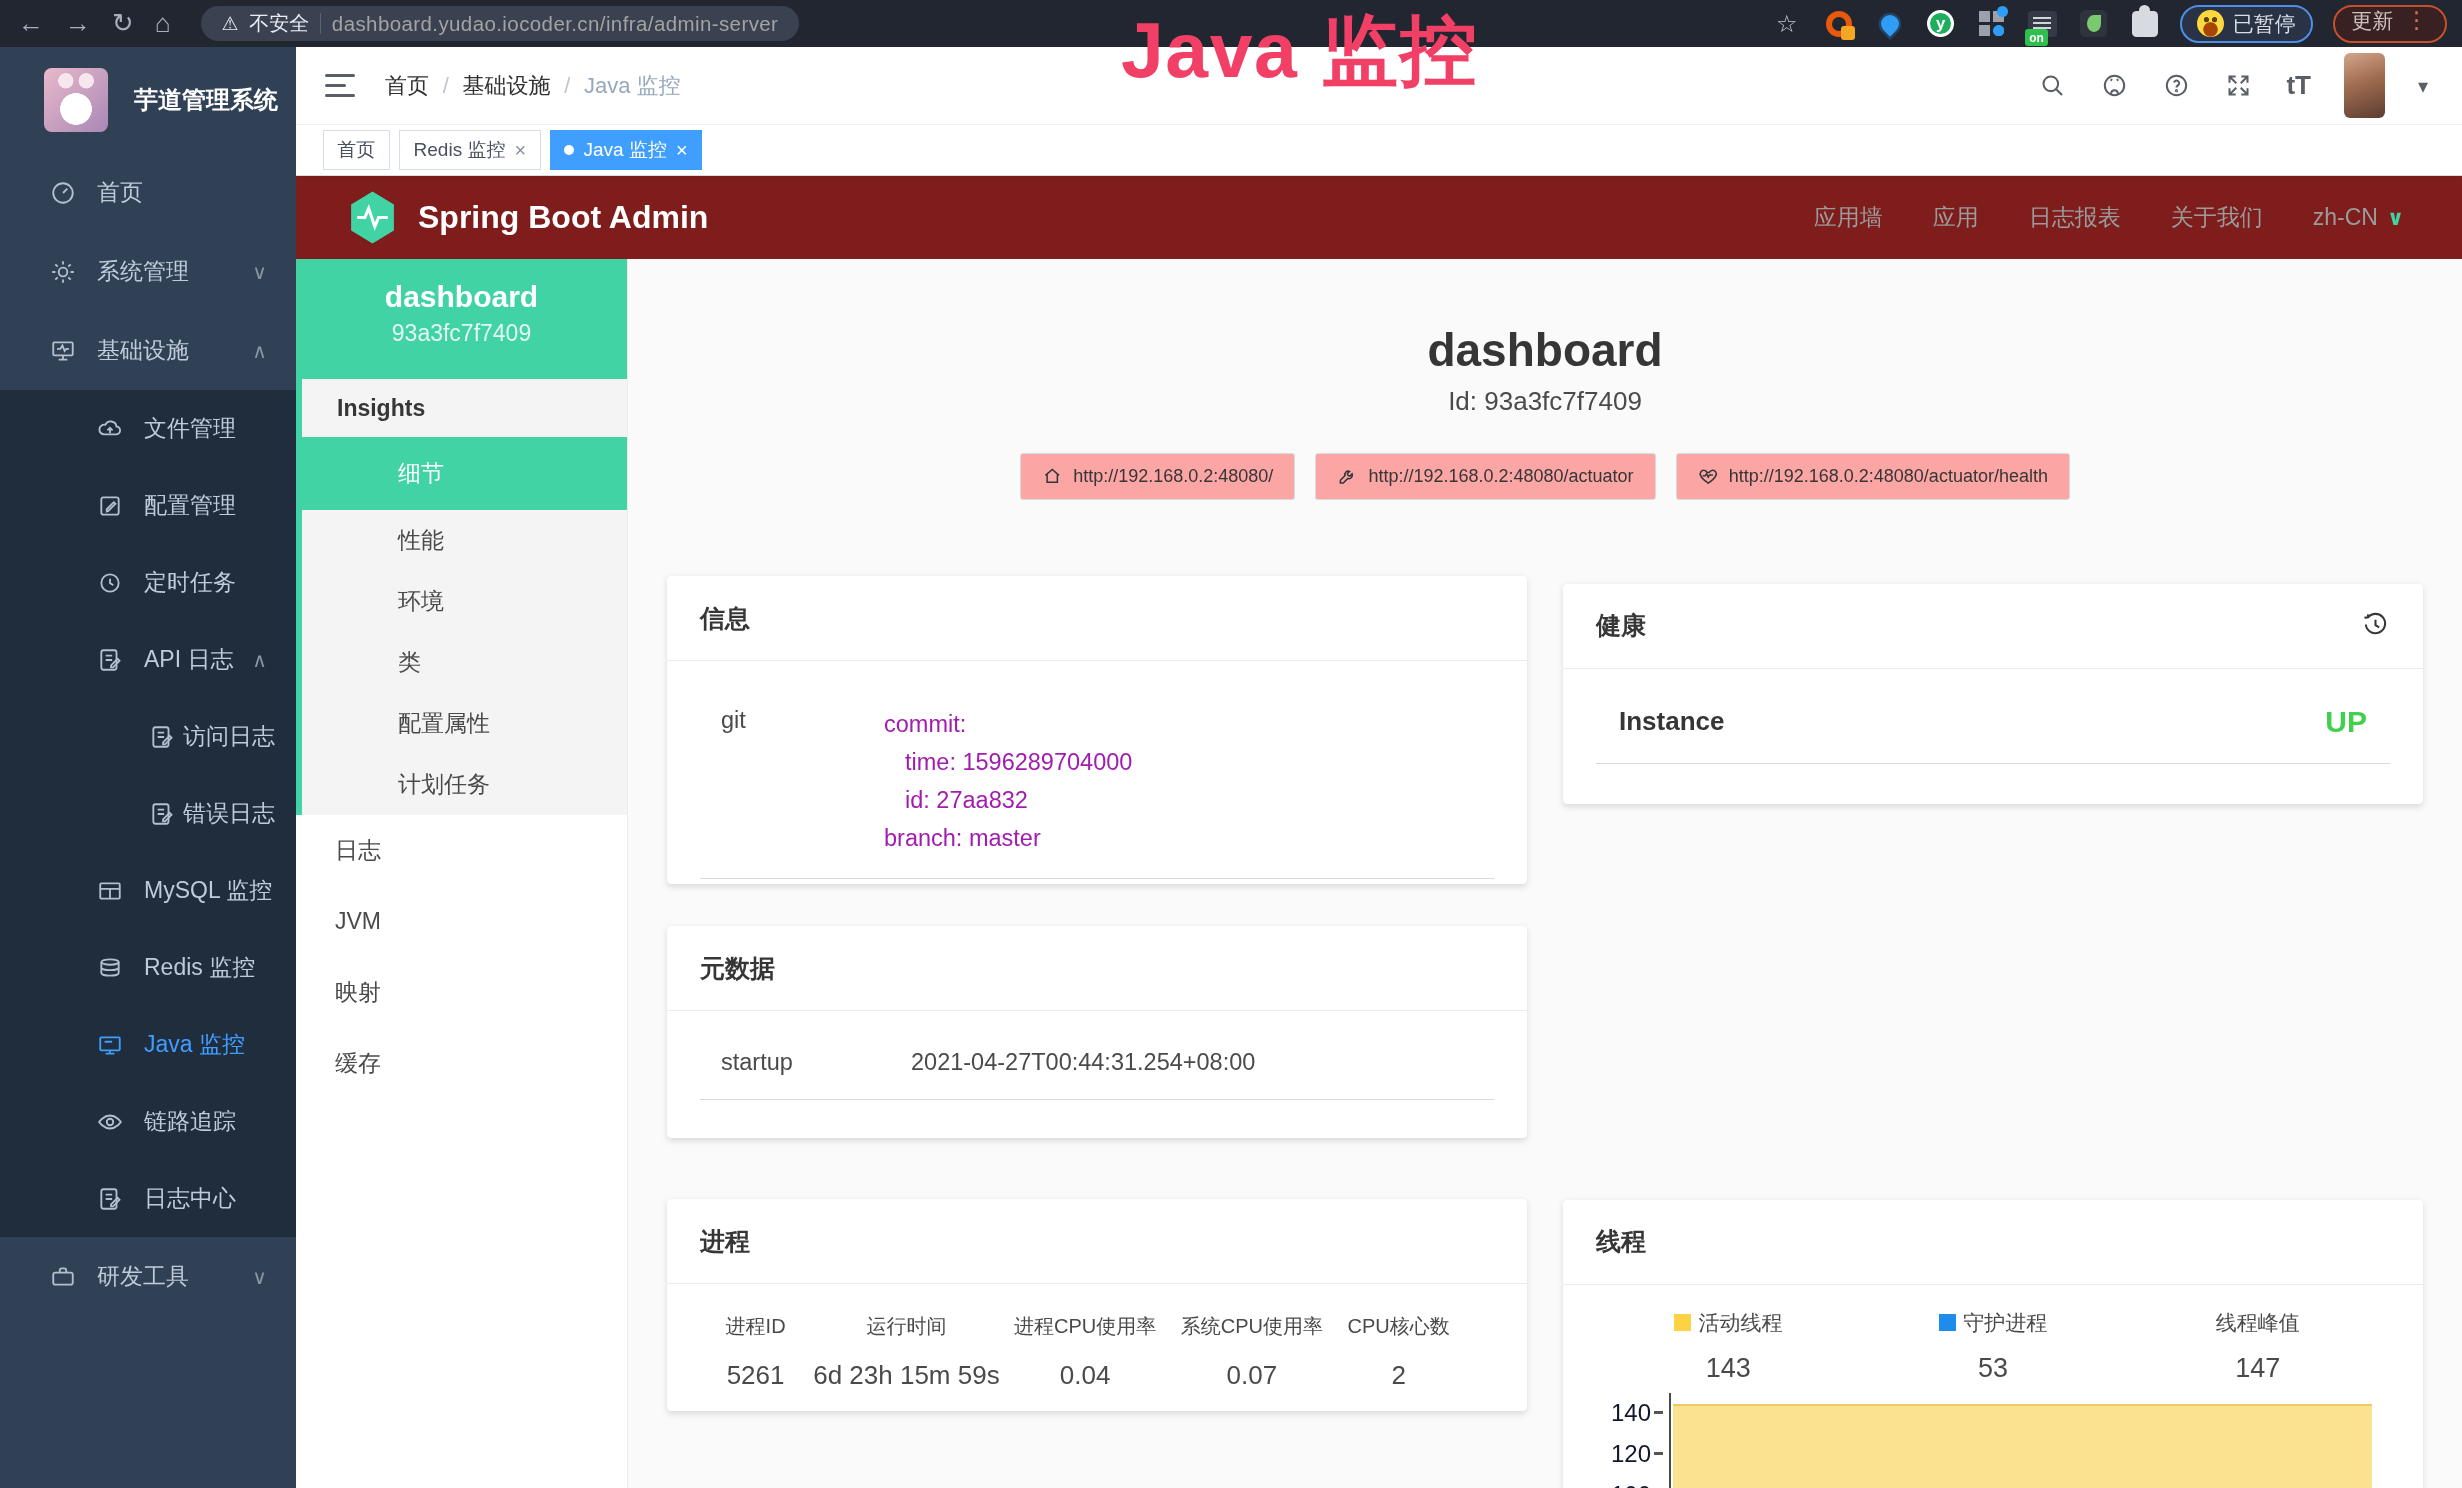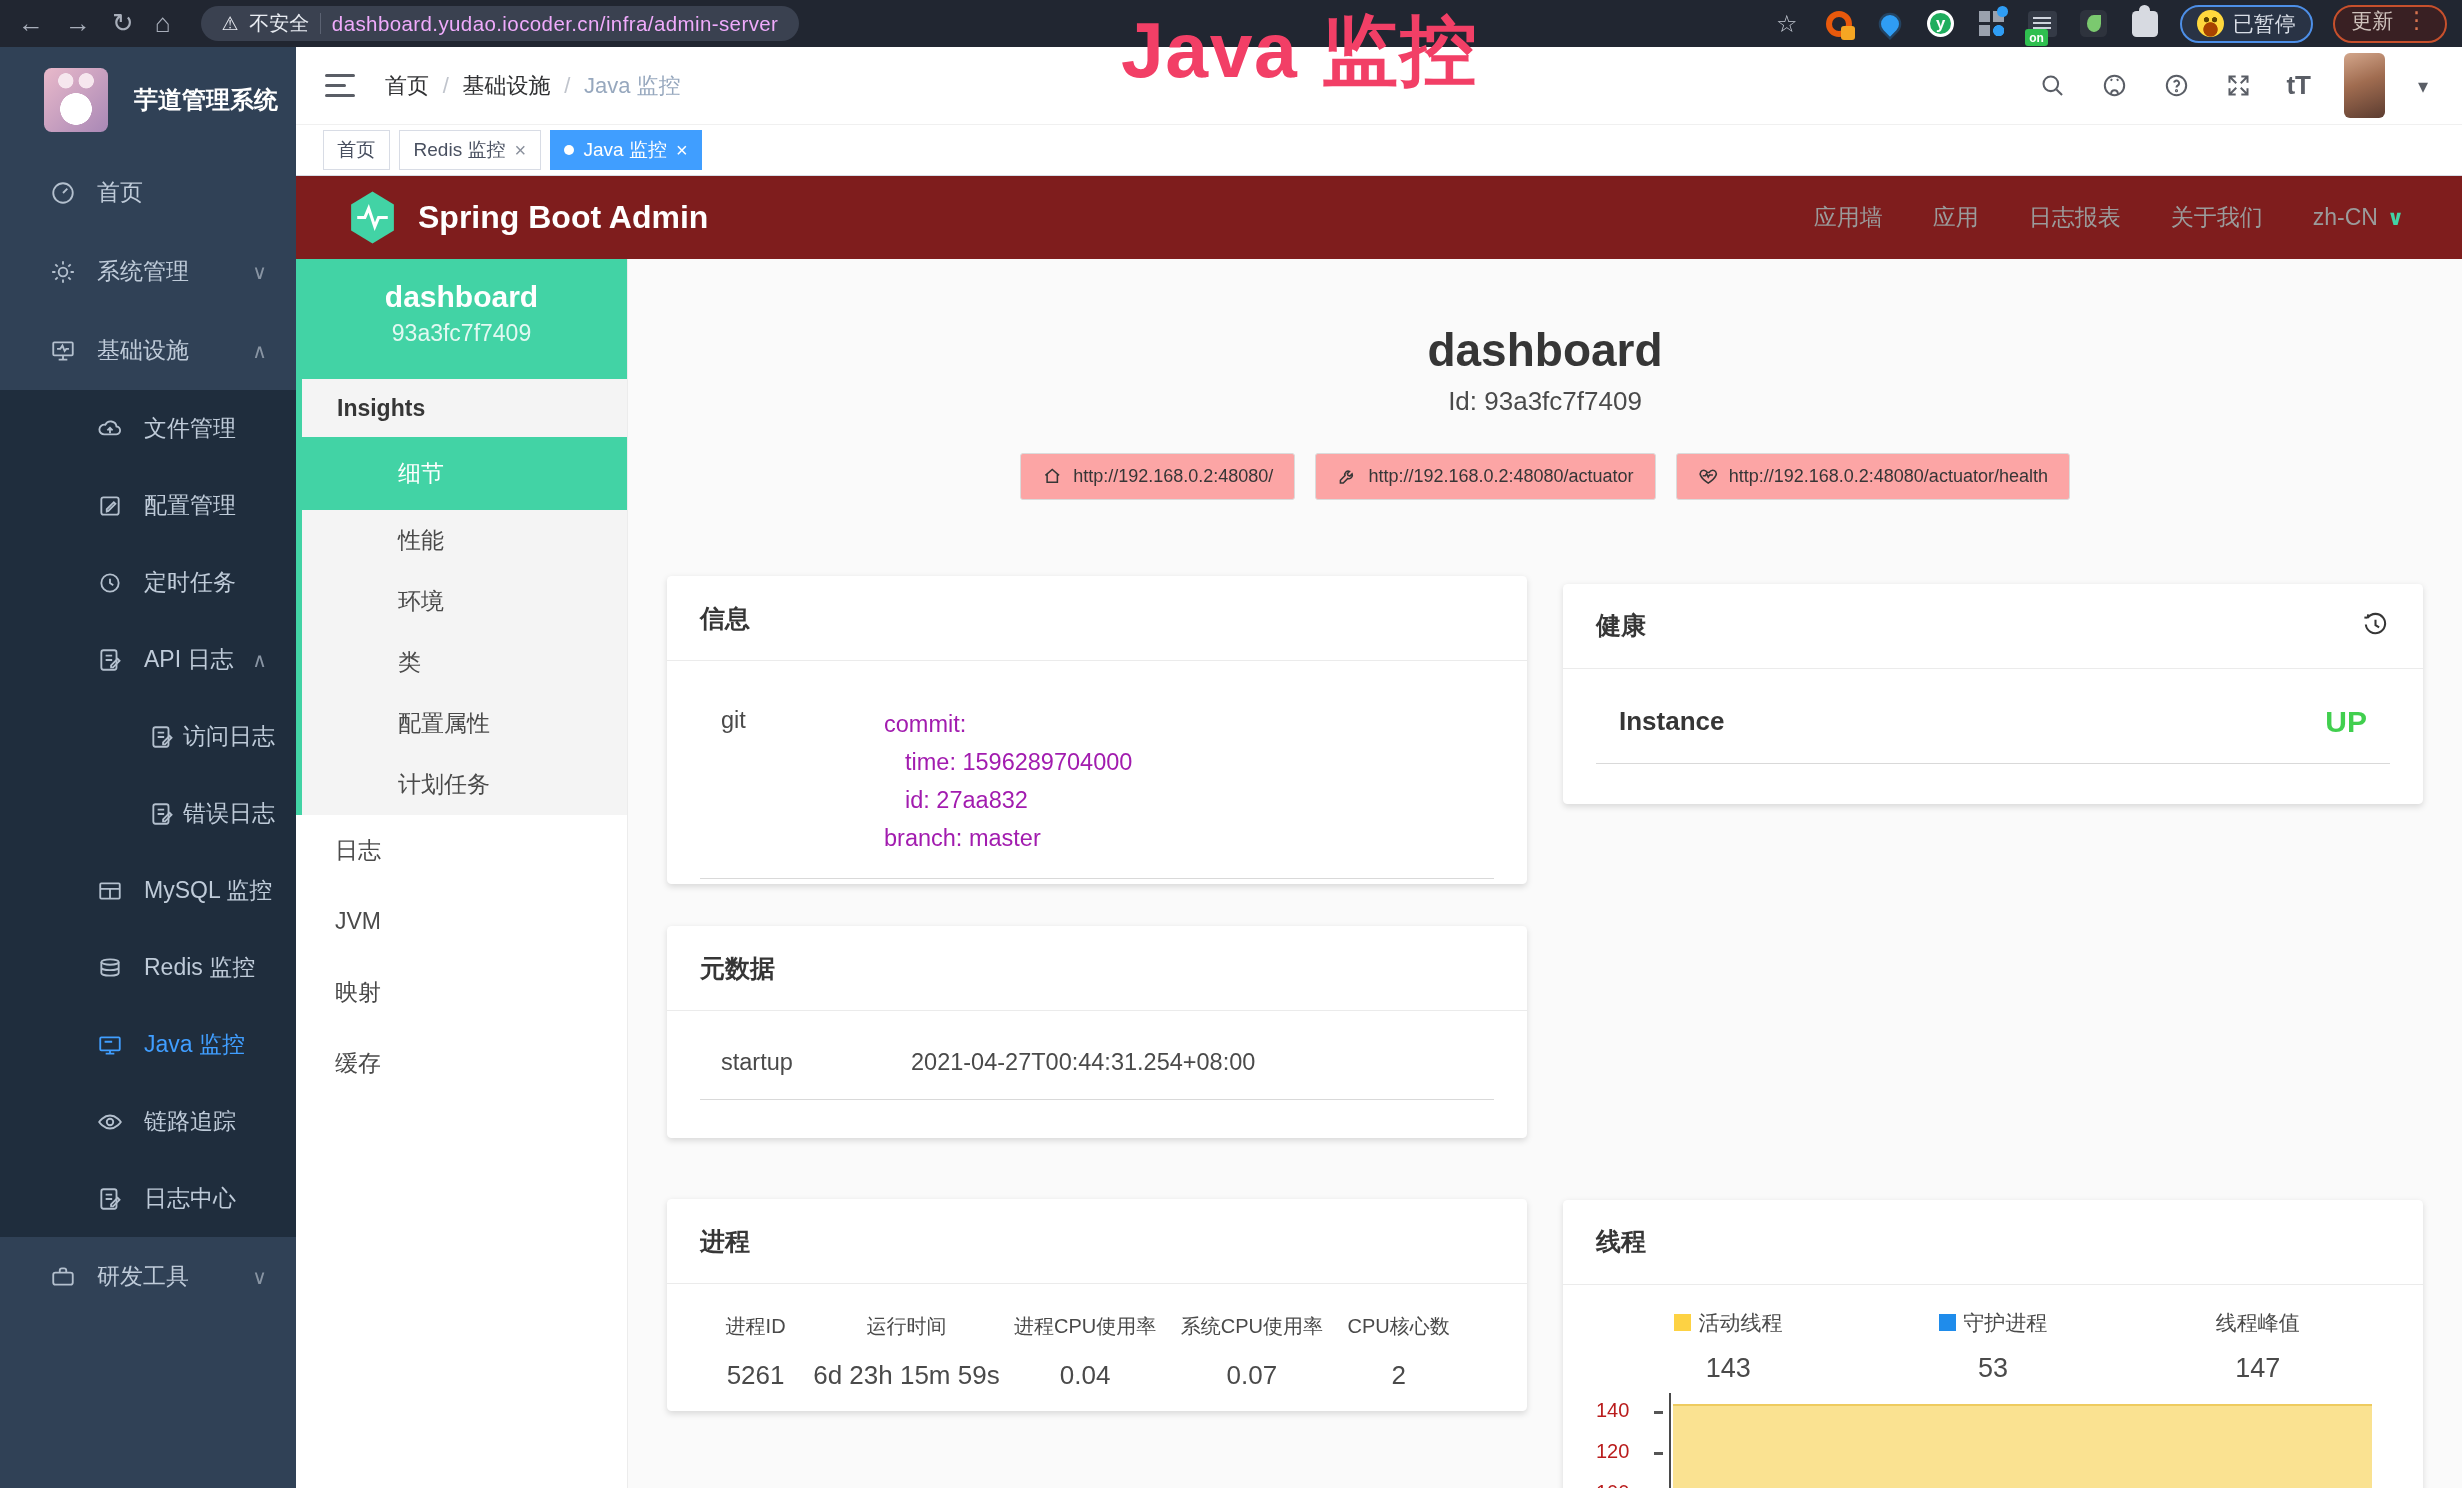--- a/index.html
+++ b/index.html
@@ -10,21 +10,21 @@
   
   .browser-bar { position:absolute; left:0; top:0; width:2462px; height:47px; background:#212631;
     display:flex; align-items:center; }
   .b-nav { font-size:26px; color:#a8aeba; margin-left:21px; cursor:default; }
   .b-nav.first { margin-left:18px; }
   .url-pill { margin-left:30px; height:35px; border-radius:17.4px; background:#3a4150;
     display:flex; align-items:center; padding:0 21px; gap:10.6px; }
   .warn { font-size:19px; color:#e8ebf1; }
   .sec-label { font-size:20px; color:#e8ebf1; }
   .url-div { width:1.5px; height:21px; background:#5b6272; }
-  .url-text { font-size:20.5px; color:#f0abfc; letter-spacing:0.4px; }
+  .url-text { font-size:20.5px; color:#a3a3a3; letter-spacing:0.4px; }
   .b-spacer { flex:1; }
   .b-star { font-size:24px; color:#c6cbd5; margin-right:26px; }
   .exts { display:flex; align-items:center; gap:21px; margin-right:20px; }
   .ext { width:30px; height:30px; position:relative; display:flex; align-items:center; justify-content:center; }
   .ext-ring { width:26px; height:26px; border-radius:50%; border:6px solid #e8590c; }
   .ext-ring::after { content:""; position:absolute; right:-1.5px; bottom:-1.5px; width:13.7px; height:13.7px; background:#f5a623; border-radius:3px; }
   .ext-pin { width:18px; height:18px; background:#2f9df4; border-radius:50% 50% 50% 0; transform:rotate(-45deg); box-shadow:0 0 0 2.3px rgba(47,157,244,.25); }
   .ext-ycircle { width:27px; height:27px; border-radius:50%; background:#1fae5e; border:3px solid #fff; color:#fff; font-size:16.7px; font-weight:bold; display:flex; align-items:center; justify-content:center; }
   .ext-grid { width:26px; height:26px; background:
       linear-gradient(#9aa1ad,#9aa1ad) 0 0/11.4px 11.4px no-repeat,
@@ -173,21 +173,21 @@
 
   .card.threads { height:425px; margin-top:396px; }
   .legend-row { display:flex; margin-top:9px; }
   .lcol { flex:1; text-align:center; }
   .litem { display:inline-flex; align-items:center; gap:7.6px; font-size:21px; color:#4a4a4a; }
   .sq { width:16.7px; height:16.7px; display:inline-block; }
   .sq.yellow { background:#fdd243; } .sq.blue { background:#1f8ceb; }
   .lval { flex:1; text-align:center; font-size:27px; color:#4a4a4a; }
   .lvals { display:flex; margin-top:16.7px; }
   .chart { position:relative; margin-top:12px; height:167px; }
-  .ytick { position:absolute; left:0; width:55px; font-size:20px; color:#b91c1c; }
+  .ytick { position:absolute; left:0; width:55px; text-align:right; font-size:24px; color:#0f172a; }
   .ytick::after { content:""; position:absolute; right:-12px; top:12px; width:9px; height:2.3px; background:#555; }
   .plot { position:absolute; left:73px; right:18px; top:-3px; bottom:-23px; border-left:2.3px solid #4a4a4a; }
   .area { position:absolute; left:2.3px; right:0; top:10.6px; bottom:0; background:#fae291; border-top:2.3px solid #eecb5f; }
 </style>
 </head>
 <body>
 
 <div class="stage">
 
   <div class="browser-bar">

